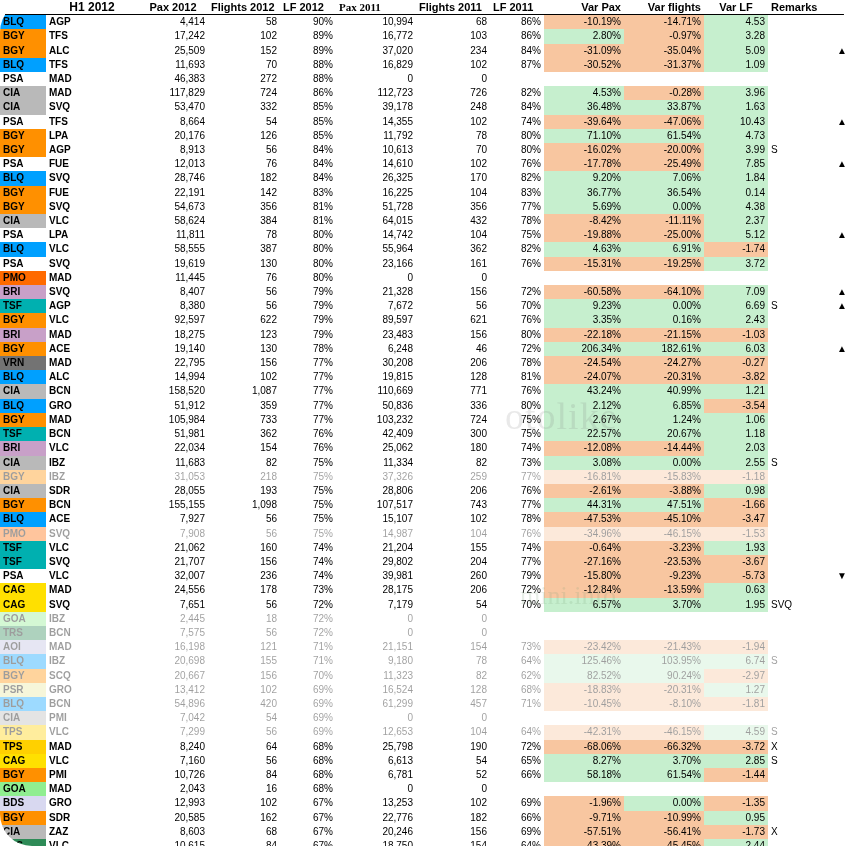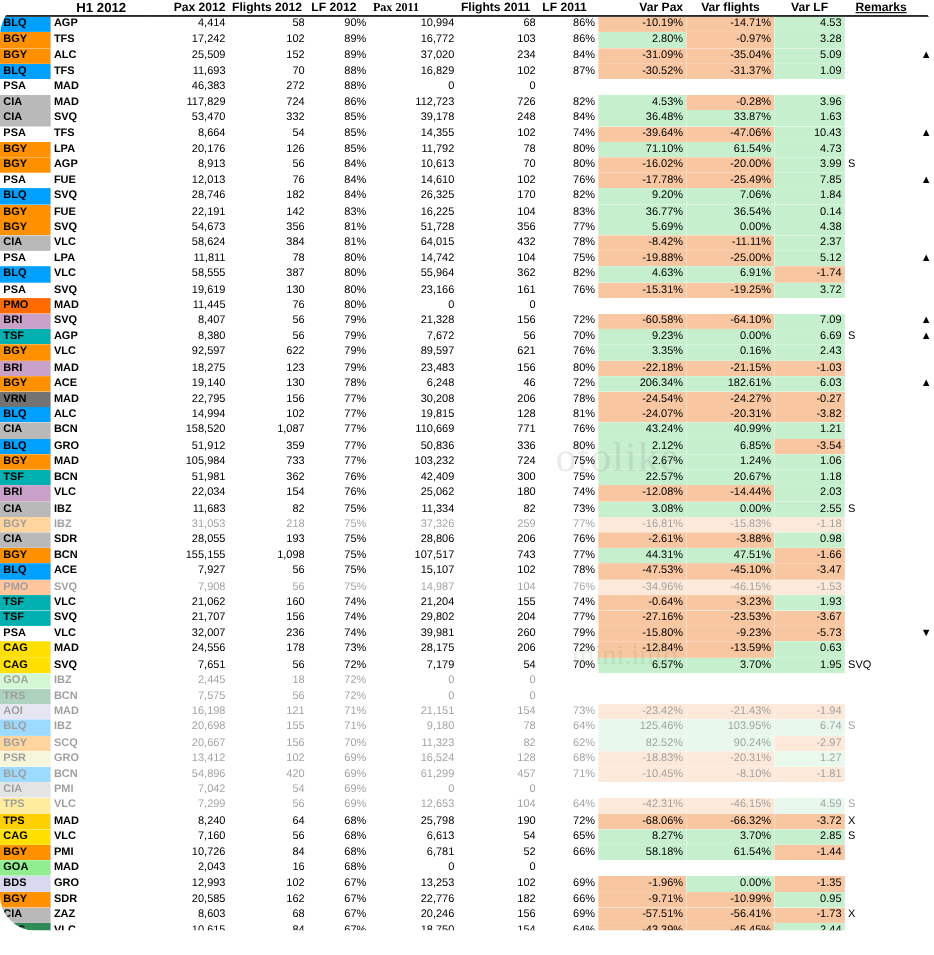--- a/index.html
+++ b/index.html
@@ -15,30 +15,30 @@
   .c-fl12{width:66px;}
   .c-lf12{width:50px;}
   .c-pax11{width:74px;}
   .c-fl11{width:68px;}
   .c-lf11{width:48px;}
   .c-vpax{width:74px;}
   .c-vfl{width:74px;}
   .c-vlf{width:58px;}
   .c-rem{width:60px;text-align:left;}
   .c-mark{width:26px;text-align:left;}
-  .hdr-pax12{width:64px;text-align:right;}
+  .hdr-pax12{width:64px;text-align:center;}
   .hdr-fl12{width:66px;text-align:left;}
   .hdr-lf12{width:50px;text-align:left;}
   .hdr-pax11{width:74px;text-align:left;font-family:Liberation Serif, serif;}
   .hdr-fl11{width:68px;text-align:left;}
   .hdr-lf11{width:48px;text-align:left;}
   .hdr-vpax{width:74px;text-align:right;}
-  .hdr-vfl{width:74px;text-align:center;}
+  .hdr-vfl{width:74px;text-align:right;}
   .hdr-vlf{width:58px;text-align:center;}
-  .hdr-rem{width:60px;text-align:center;text-decoration:underline;}
+  .hdr-rem{width:60px;text-align:left;}
   .hdr-title{width:86px;text-align:center;font-size:12px;}
   .pos{background:#c6efce;}
   .neg{background:#f8c6a0;}
   .faded{opacity:0.38;}
   .wm{position:absolute;left:0;top:16px;width:849px;height:868px;pointer-events:none;}
   .wm .w1{position:absolute;left:505px;top:378px;font-size:38px;color:rgba(120,120,120,0.16);font-family:"Liberation Serif",serif;letter-spacing:1px;}
   .wm .w2{position:absolute;left:520px;top:565px;font-size:26px;color:rgba(120,160,120,0.18);font-family:"Liberation Serif",serif;}
 </style>
 </head>
 <body>

